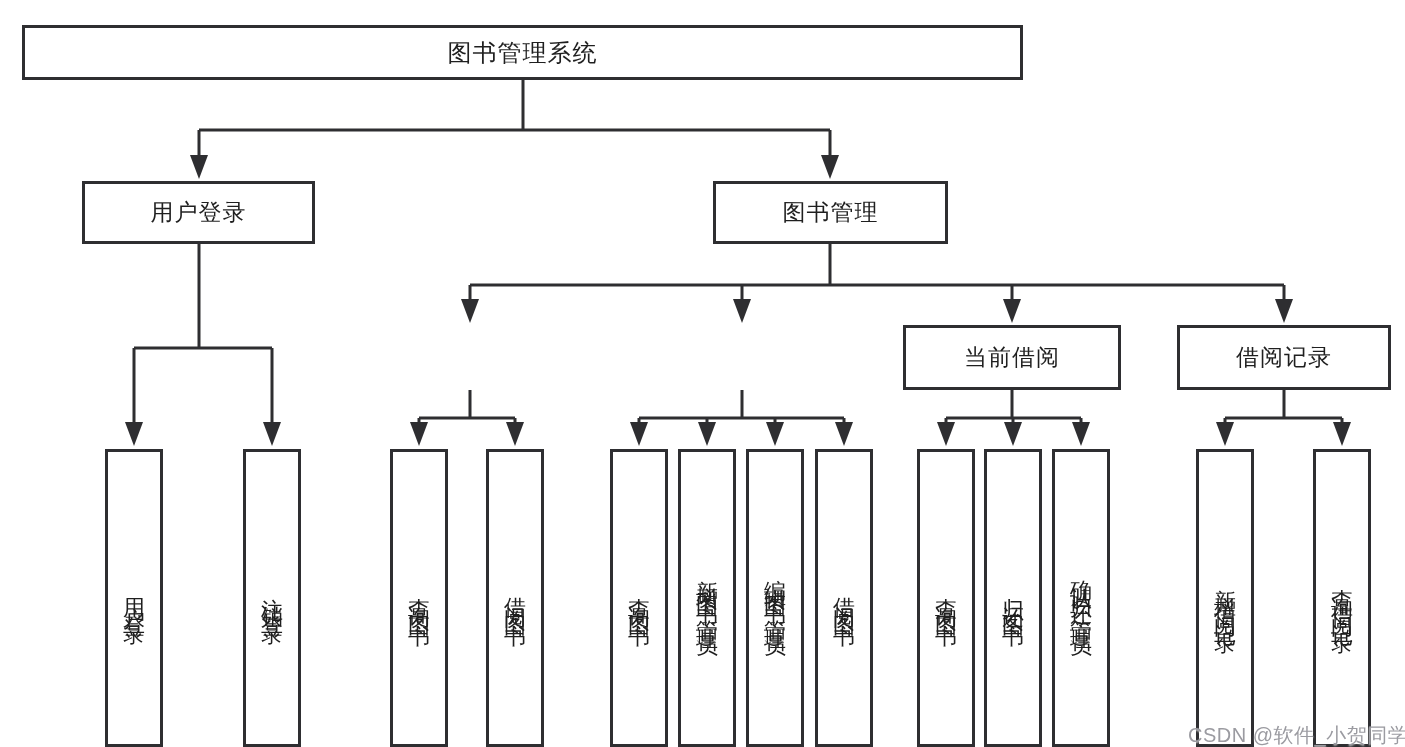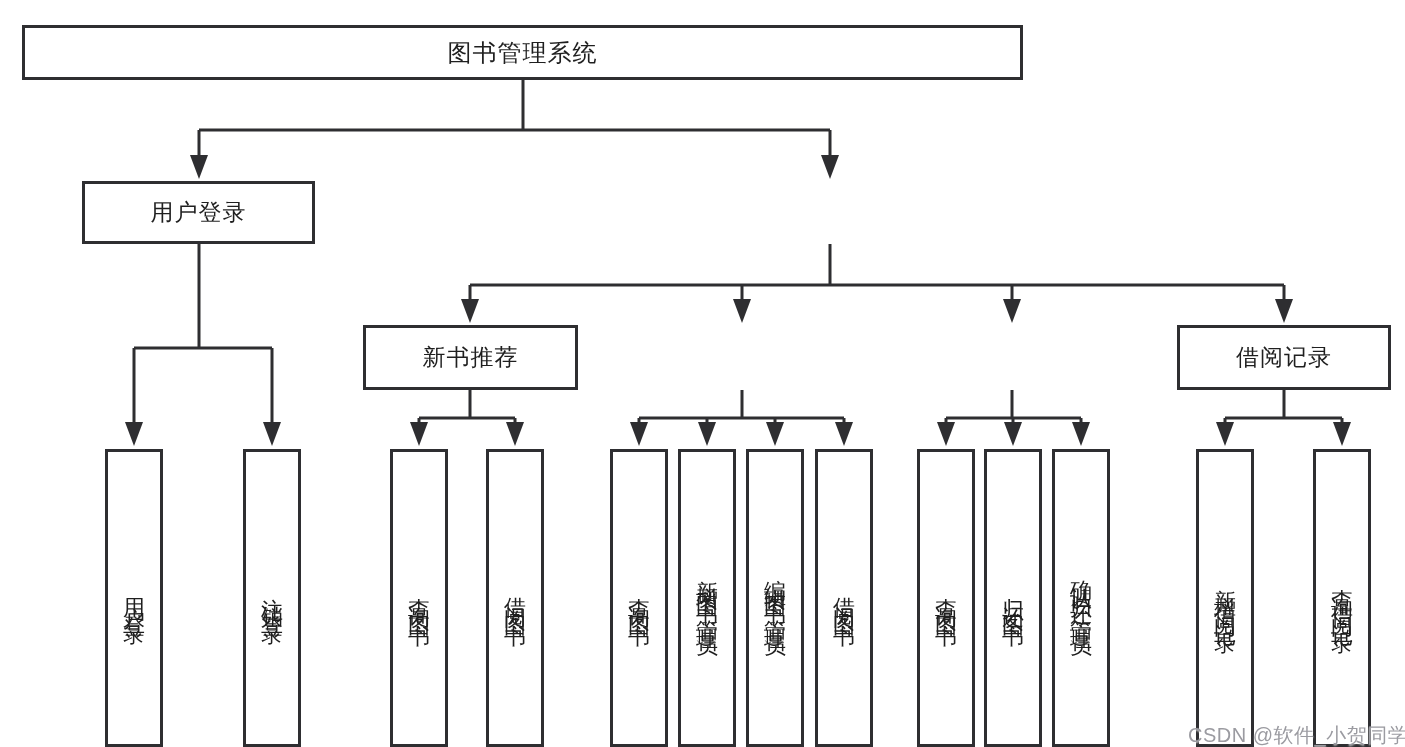--- a/index.html
+++ b/index.html
@@ -100,23 +100,26 @@
     </g>
   </svg>
 
   <div class="box hbox" id="n-root">
     <span>图书管理系统</span>
   </div>
 
   <div class="box hbox" id="n-ulogin">
     <span>用户登录</span>
   </div>
+  <div class="box hbox" id="n-bmgmt">
+    <span>图书管理</span>
+  </div>
 
-  <div class="box hbox" id="n-newb">
-    <span>新书推荐</span>
+  <div class="box hbox" id="n-cur">
+    <span>当前借阅</span>
   </div>
   <div class="box hbox" id="n-rec">
     <span>借阅记录</span>
   </div>
 
   <div class="box vbox" id="l-ulogin">
     <span>用户登录</span>
   </div>
   <div class="box vbox" id="l-logout">
     <span>注销登录</span>

